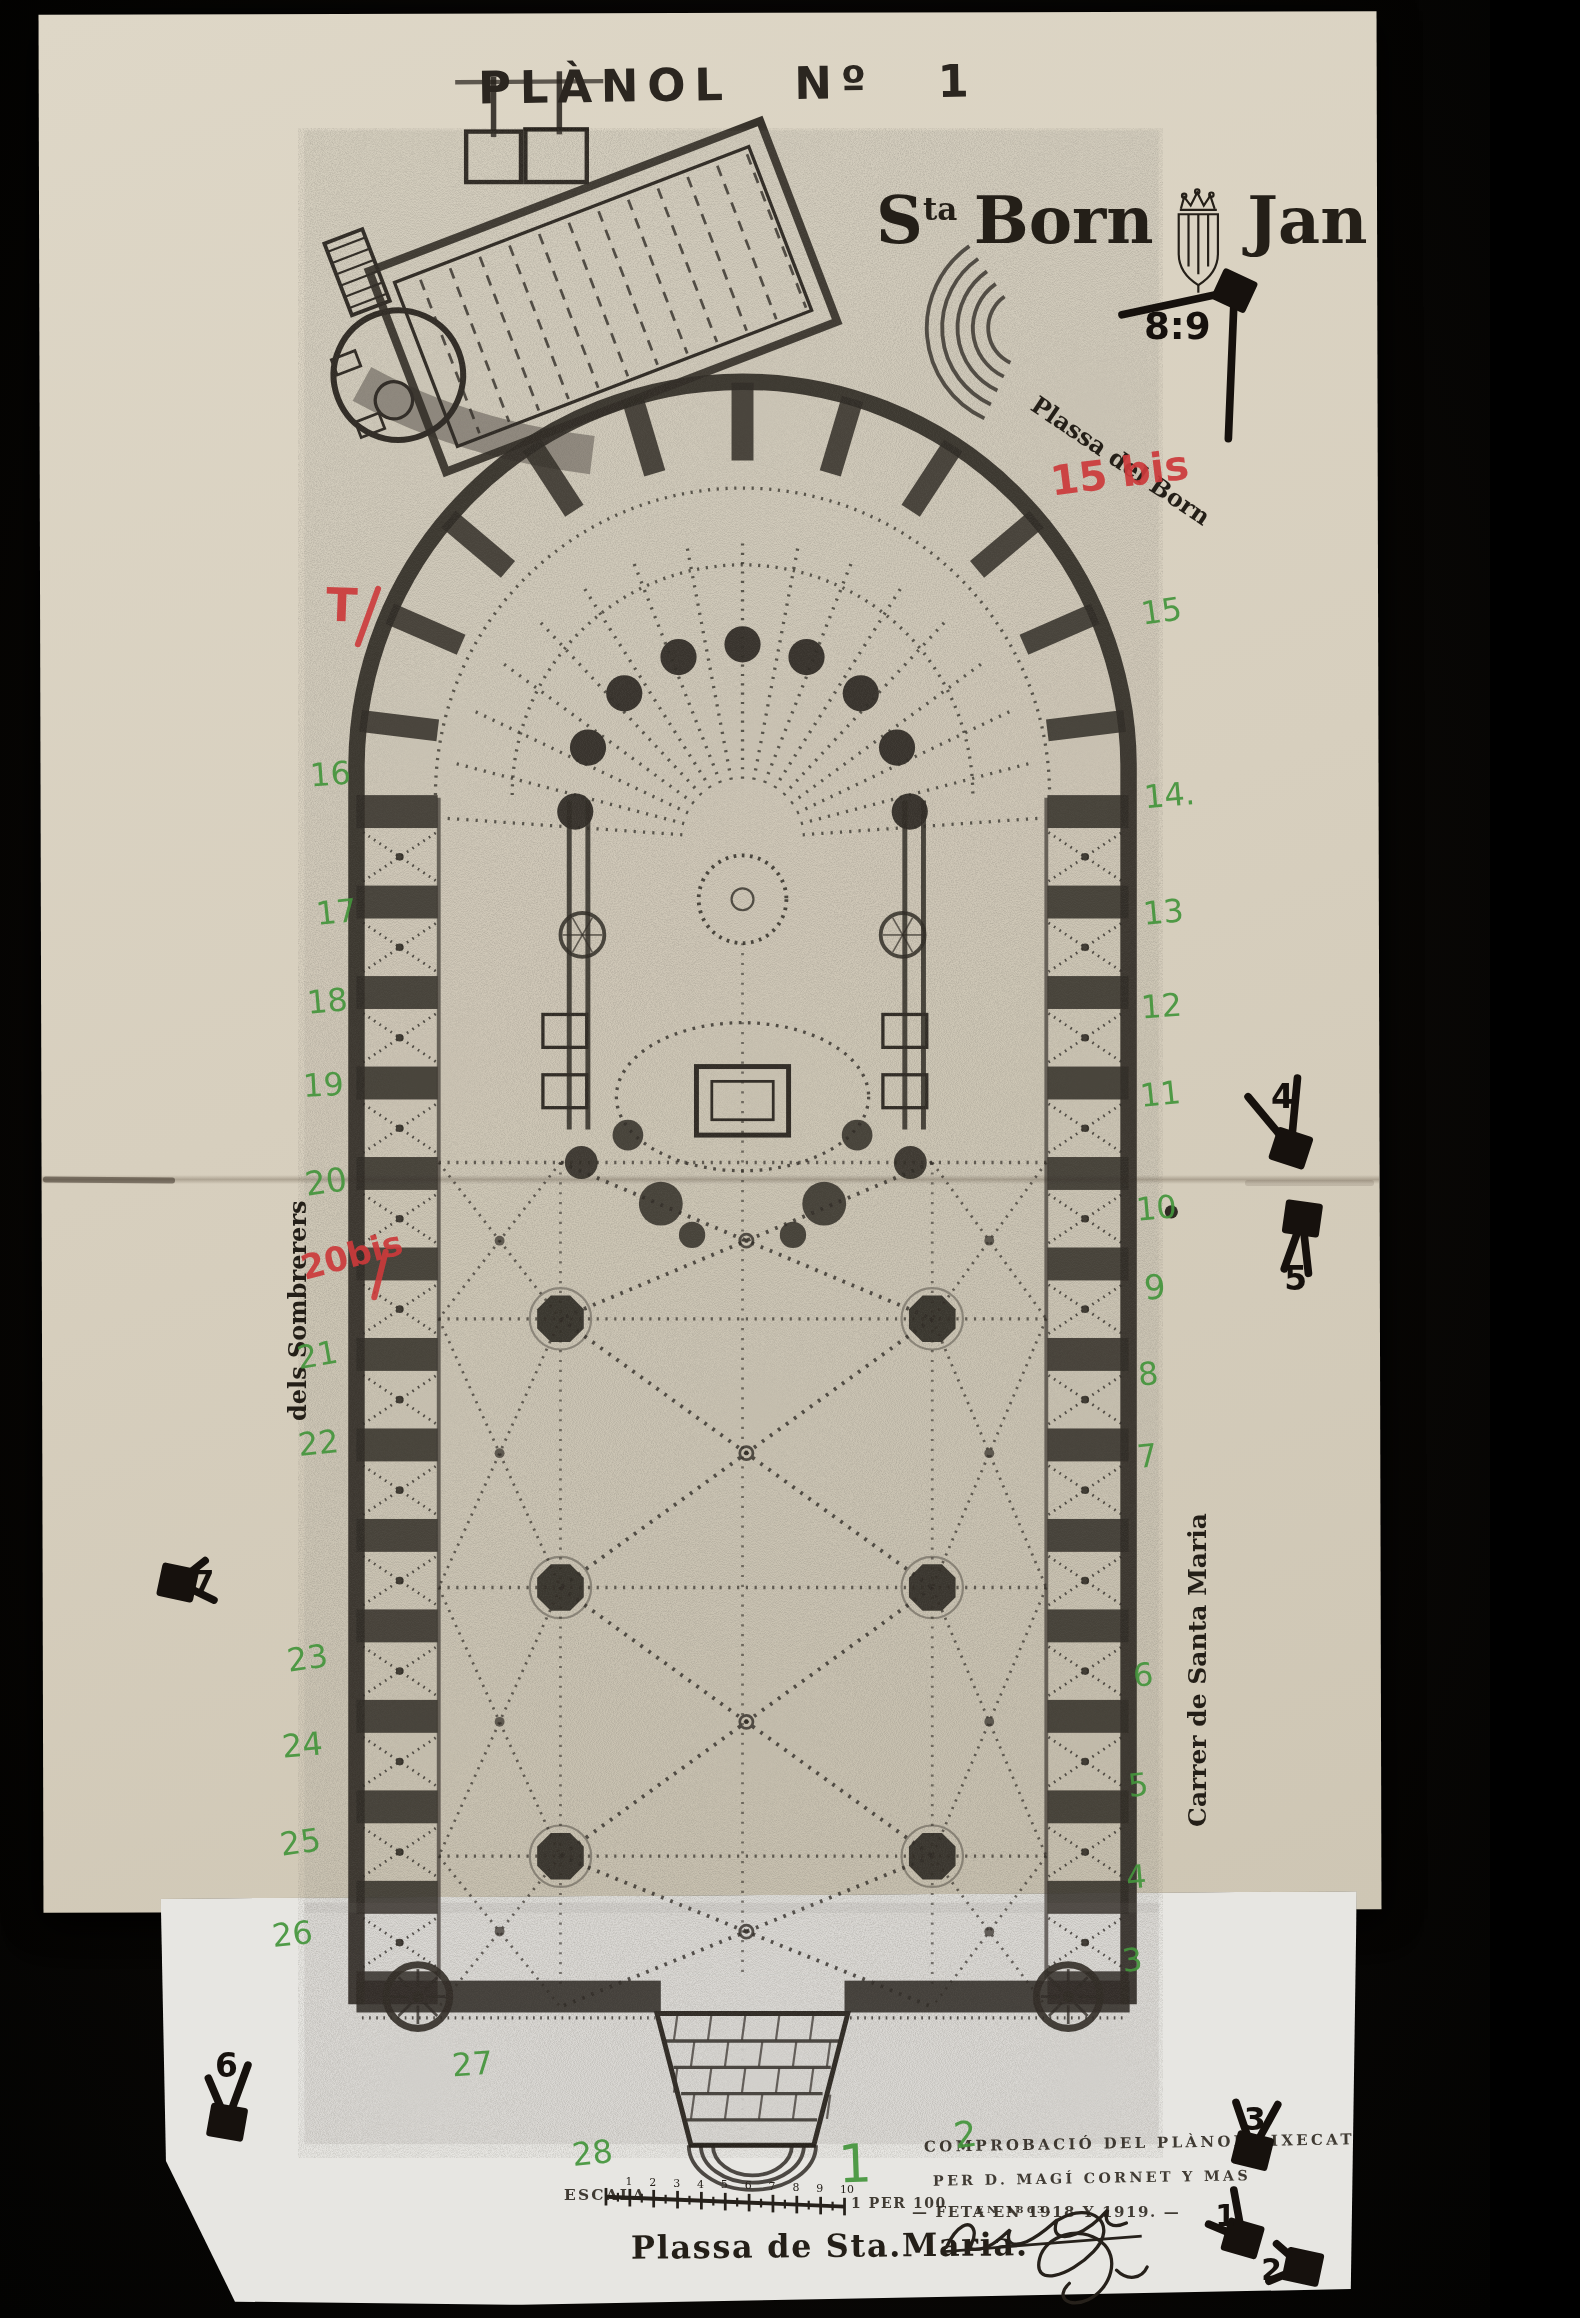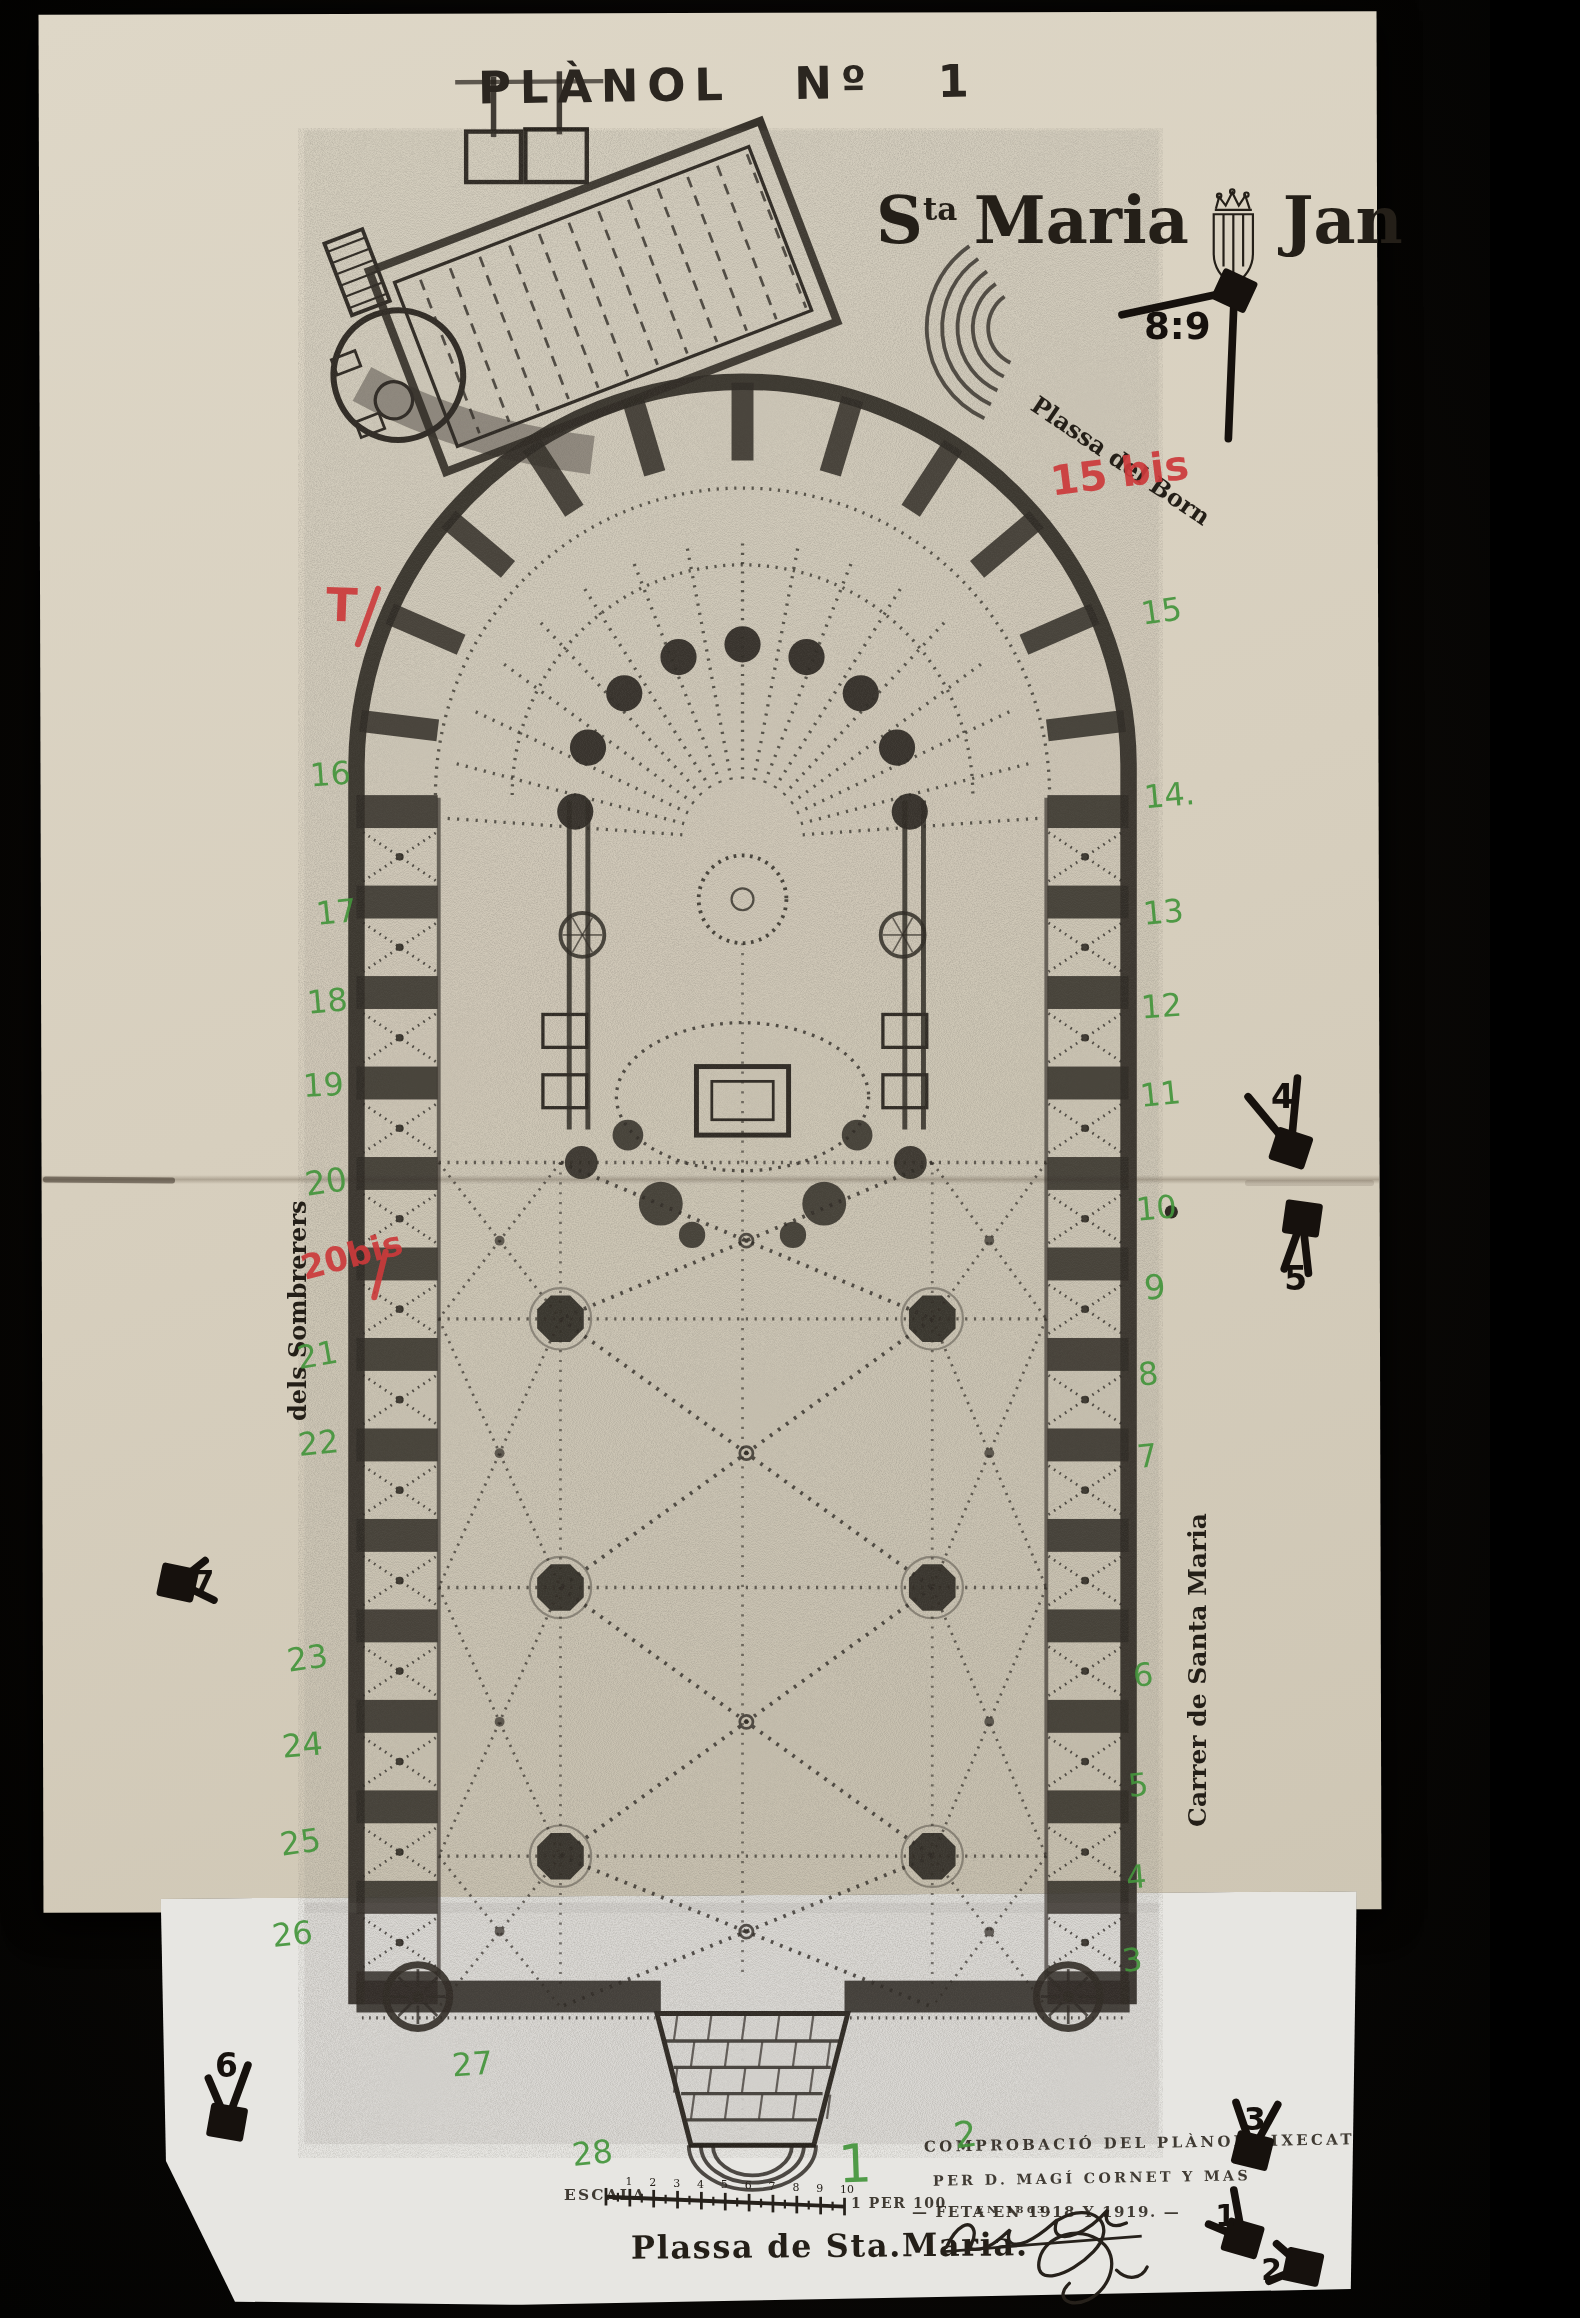--- a/index.html
+++ b/index.html
@@ -392,21 +392,21 @@
       </g>
       <rect x="555" y="238" width="1558" height="3250" fill="#8d867b" opacity="0.1"></rect>
       <rect x="555" y="3470" width="1558" height="440" fill="#7d7770" opacity="0.12"></rect>
       <rect x="545" y="235" width="1575" height="3700" fill="#777" filter="url(#grain)" opacity="0.5"></rect>
     </svg>
 
   <div id="plan-title">PLÀNOL Nº 1</div>
 
   <div id="church-title" class="gothic">
     <span class="big"><span>S</span><span class="sup">ta</span></span>
-    <span class="big">Maria</span>
+    <span class="big">Born</span>
     <svg width="61" height="107" viewBox="0 0 112 196">
       <g stroke="#241f18" fill="none" stroke-width="4">
         <path d="M20 38 L26 16 L38 32 L50 8 L62 32 L74 14 L82 38"></path>
         <circle cx="26" cy="14" r="4"></circle>
           <circle cx="50" cy="6" r="4"></circle>
           <circle cx="76" cy="12" r="4"></circle>
         <path d="M18 40 h68"></path>
         <path d="M16 48 h72 v72 q0 36 -36 58 q-36 -22 -36 -58 Z"></path>
         <path d="M34 48 v96 M52 48 v110 M70 48 v96"></path>
         <path d="M52 178 v14"></path>

